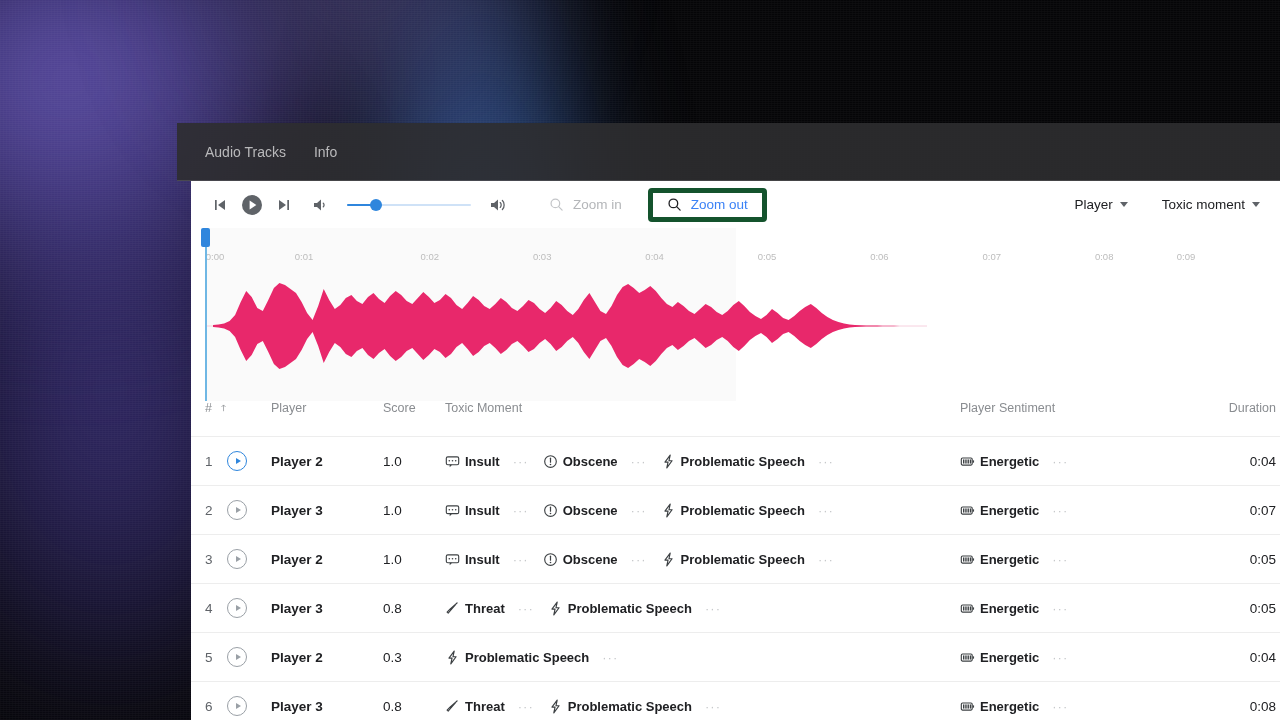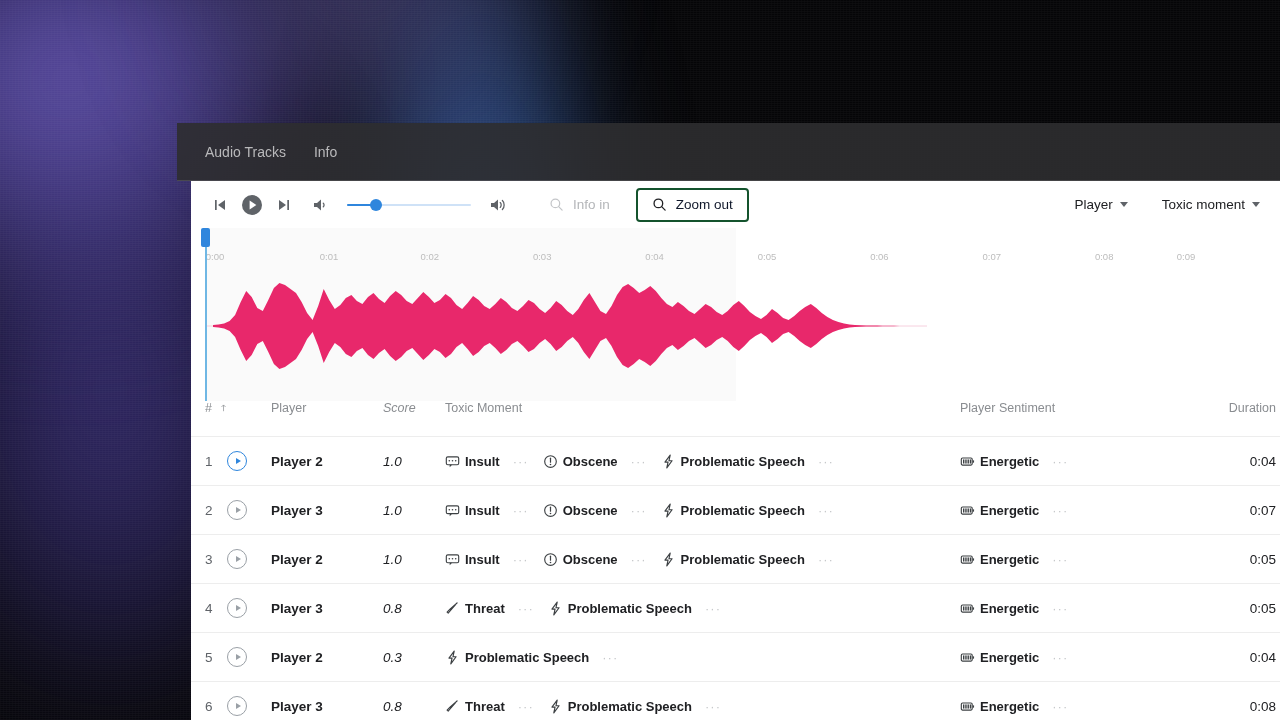--- a/index.html
+++ b/index.html
@@ -137,22 +137,22 @@
     display: flex; align-items: center; gap: 9px;
     height: 34px;
     padding: 0 14px;
     font-size: 13.5px;
     border-radius: 4px;
     cursor: pointer;
     white-space: nowrap;
   }
   .zoom-btn.disabled { color: #b4b6b9; cursor: default; }
   .zoom-btn.enabled {
-    color: #0f172a;
-    border: 2px solid #14532d;
+    color: #3b82f6;
+    border: 5px solid #14532d;
     background: #fff;
     font-weight: 500;
   }
   .spacer { flex: 1 1 auto; }
   .dropdown {
     display: flex; align-items: center; gap: 7px;
     font-size: 13.5px;
     color: #202124;
     cursor: pointer;
     padding: 6px 4px;
@@ -225,21 +225,21 @@
   .row.header {
     height: 35px;
     border-top: none;
     color: #8a8d91;
     font-size: 12.5px;
     align-items: flex-start;
   }
   .c-num   { width: 22px; flex: none; color: #5f6368; display:flex; align-items:center; gap:8px;}
   .c-play  { width: 44px; flex: none; }
   .c-player{ width: 112px; flex: none; font-weight: 700; }
-  .c-score { width: 62px; flex: none; font-style: italic; }
+  .c-score { width: 62px; flex: none; }
   .c-moments { flex: 1 1 auto; display: flex; align-items: center; }
   .c-sent  { width: 262px; flex: none; display: flex; align-items: center; }
   .c-dur   { width: 72px; flex: none; text-align: right; padding-right: 18px; color: #202124; }
   .row.header .c-player, .row.header .c-score { font-weight: 400; }
   .row.header .c-num { color: #8a8d91; }
   .row.header .c-dur { color: #8a8d91; }
 
   .play-circle {
     width: 20px; height: 20px;
     border: 1.4px solid #9aa0a6;
@@ -342,21 +342,21 @@
             <path d="M13.4 3.4 C15.7 5.4 15.7 10.6 13.4 12.6" stroke="#5f6368" stroke-width="1.3" fill="none" stroke-linecap="round"></path>
           </svg>
         </div>
       </div>
 
       <div class="zoom-btn disabled" style="margin-left:22px;">
         <svg width="15" height="15" viewBox="0 0 16 16">
           <circle cx="6.8" cy="6.8" r="4.6" stroke="#c3c5c8" stroke-width="1.3" fill="none"></circle>
           <line x1="10.3" y1="10.3" x2="14" y2="14" stroke="#c3c5c8" stroke-width="1.3" stroke-linecap="round"></line>
         </svg>
-        <span>Info in</span>
+        <span>Zoom in</span>
       </div>
 
       <div class="zoom-btn enabled" style="margin-left:12px;">
         <svg width="15" height="15" viewBox="0 0 16 16">
           <circle cx="6.8" cy="6.8" r="4.6" stroke="#202124" stroke-width="1.4" fill="none"></circle>
           <line x1="10.3" y1="10.3" x2="14" y2="14" stroke="#202124" stroke-width="1.4" stroke-linecap="round"></line>
         </svg>
         <span>Zoom out</span>
       </div>
 
@@ -369,21 +369,21 @@
       <div class="dropdown" style="margin-right:14px;">
         <span>Toxic moment</span>
         <span class="caret"></span>
       </div>
     </div>
 
     <div id="timeline">
       <div id="track-region"></div>
       <div id="ruler">
           <div class="tick-label" style="left: 10px;">0:00</div>
-          <div class="tick-label" style="left: 124px;">0:01</div>
+          <div class="tick-label" style="left: 99px;">0:01</div>
           <div class="tick-label" style="left: 224.8px;">0:02</div>
           <div class="tick-label" style="left: 337.2px;">0:03</div>
           <div class="tick-label" style="left: 449.6px;">0:04</div>
           <div class="tick-label" style="left: 562px;">0:05</div>
           <div class="tick-label" style="left: 674.4px;">0:06</div>
           <div class="tick-label" style="left: 786.8px;">0:07</div>
           <div class="tick-label" style="left: 899.2px;">0:08</div>
           <div class="tick-label" style="left: 981px;">0:09</div>
         </div>
       <svg id="wave" viewBox="0 0 722 120" preserveAspectRatio="none">

